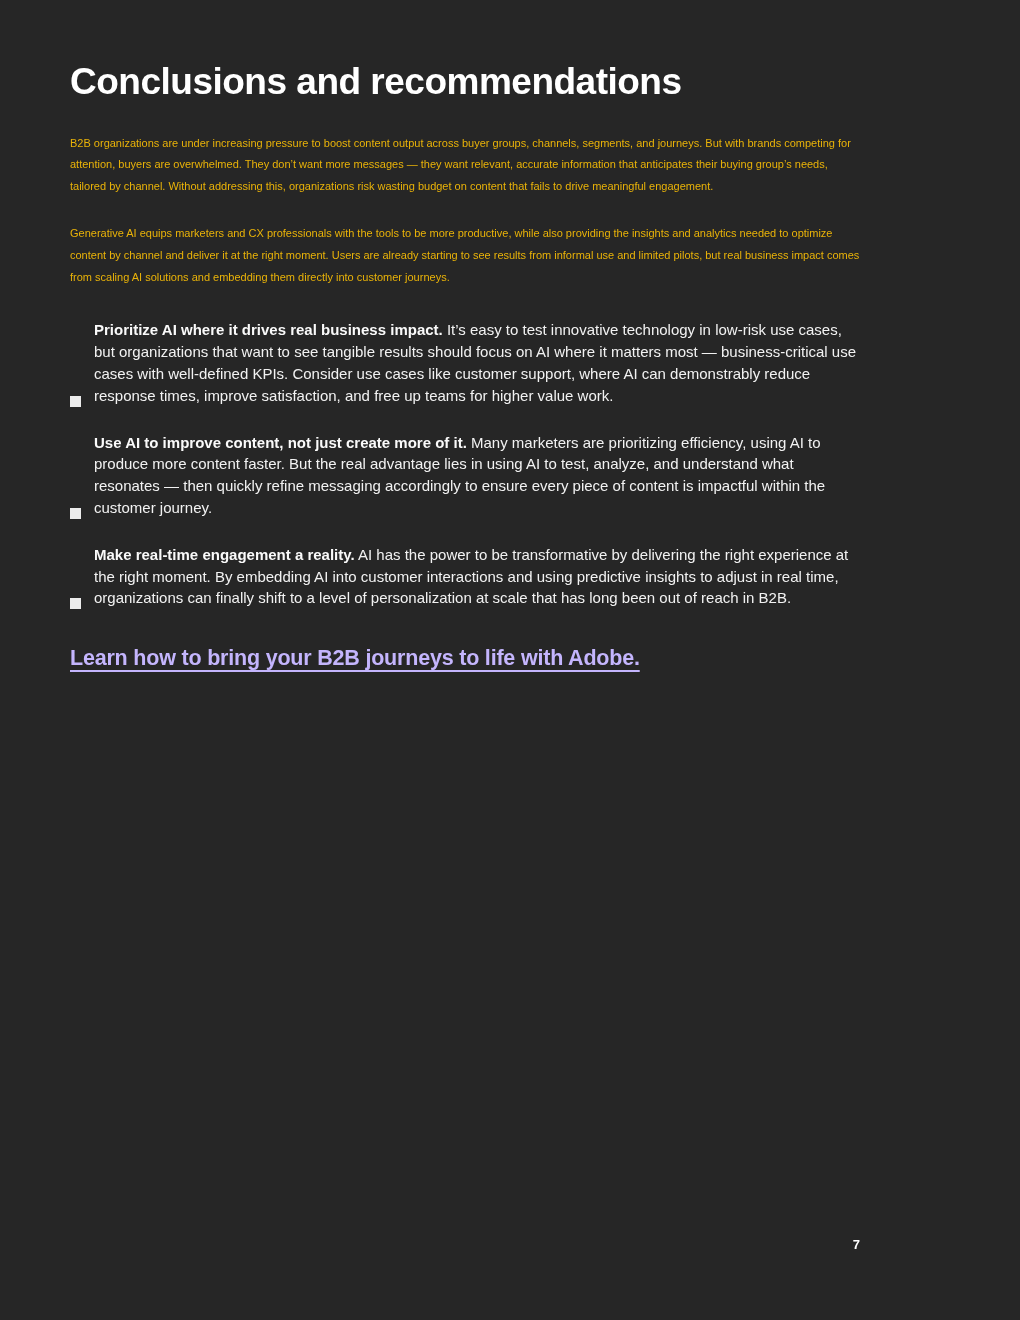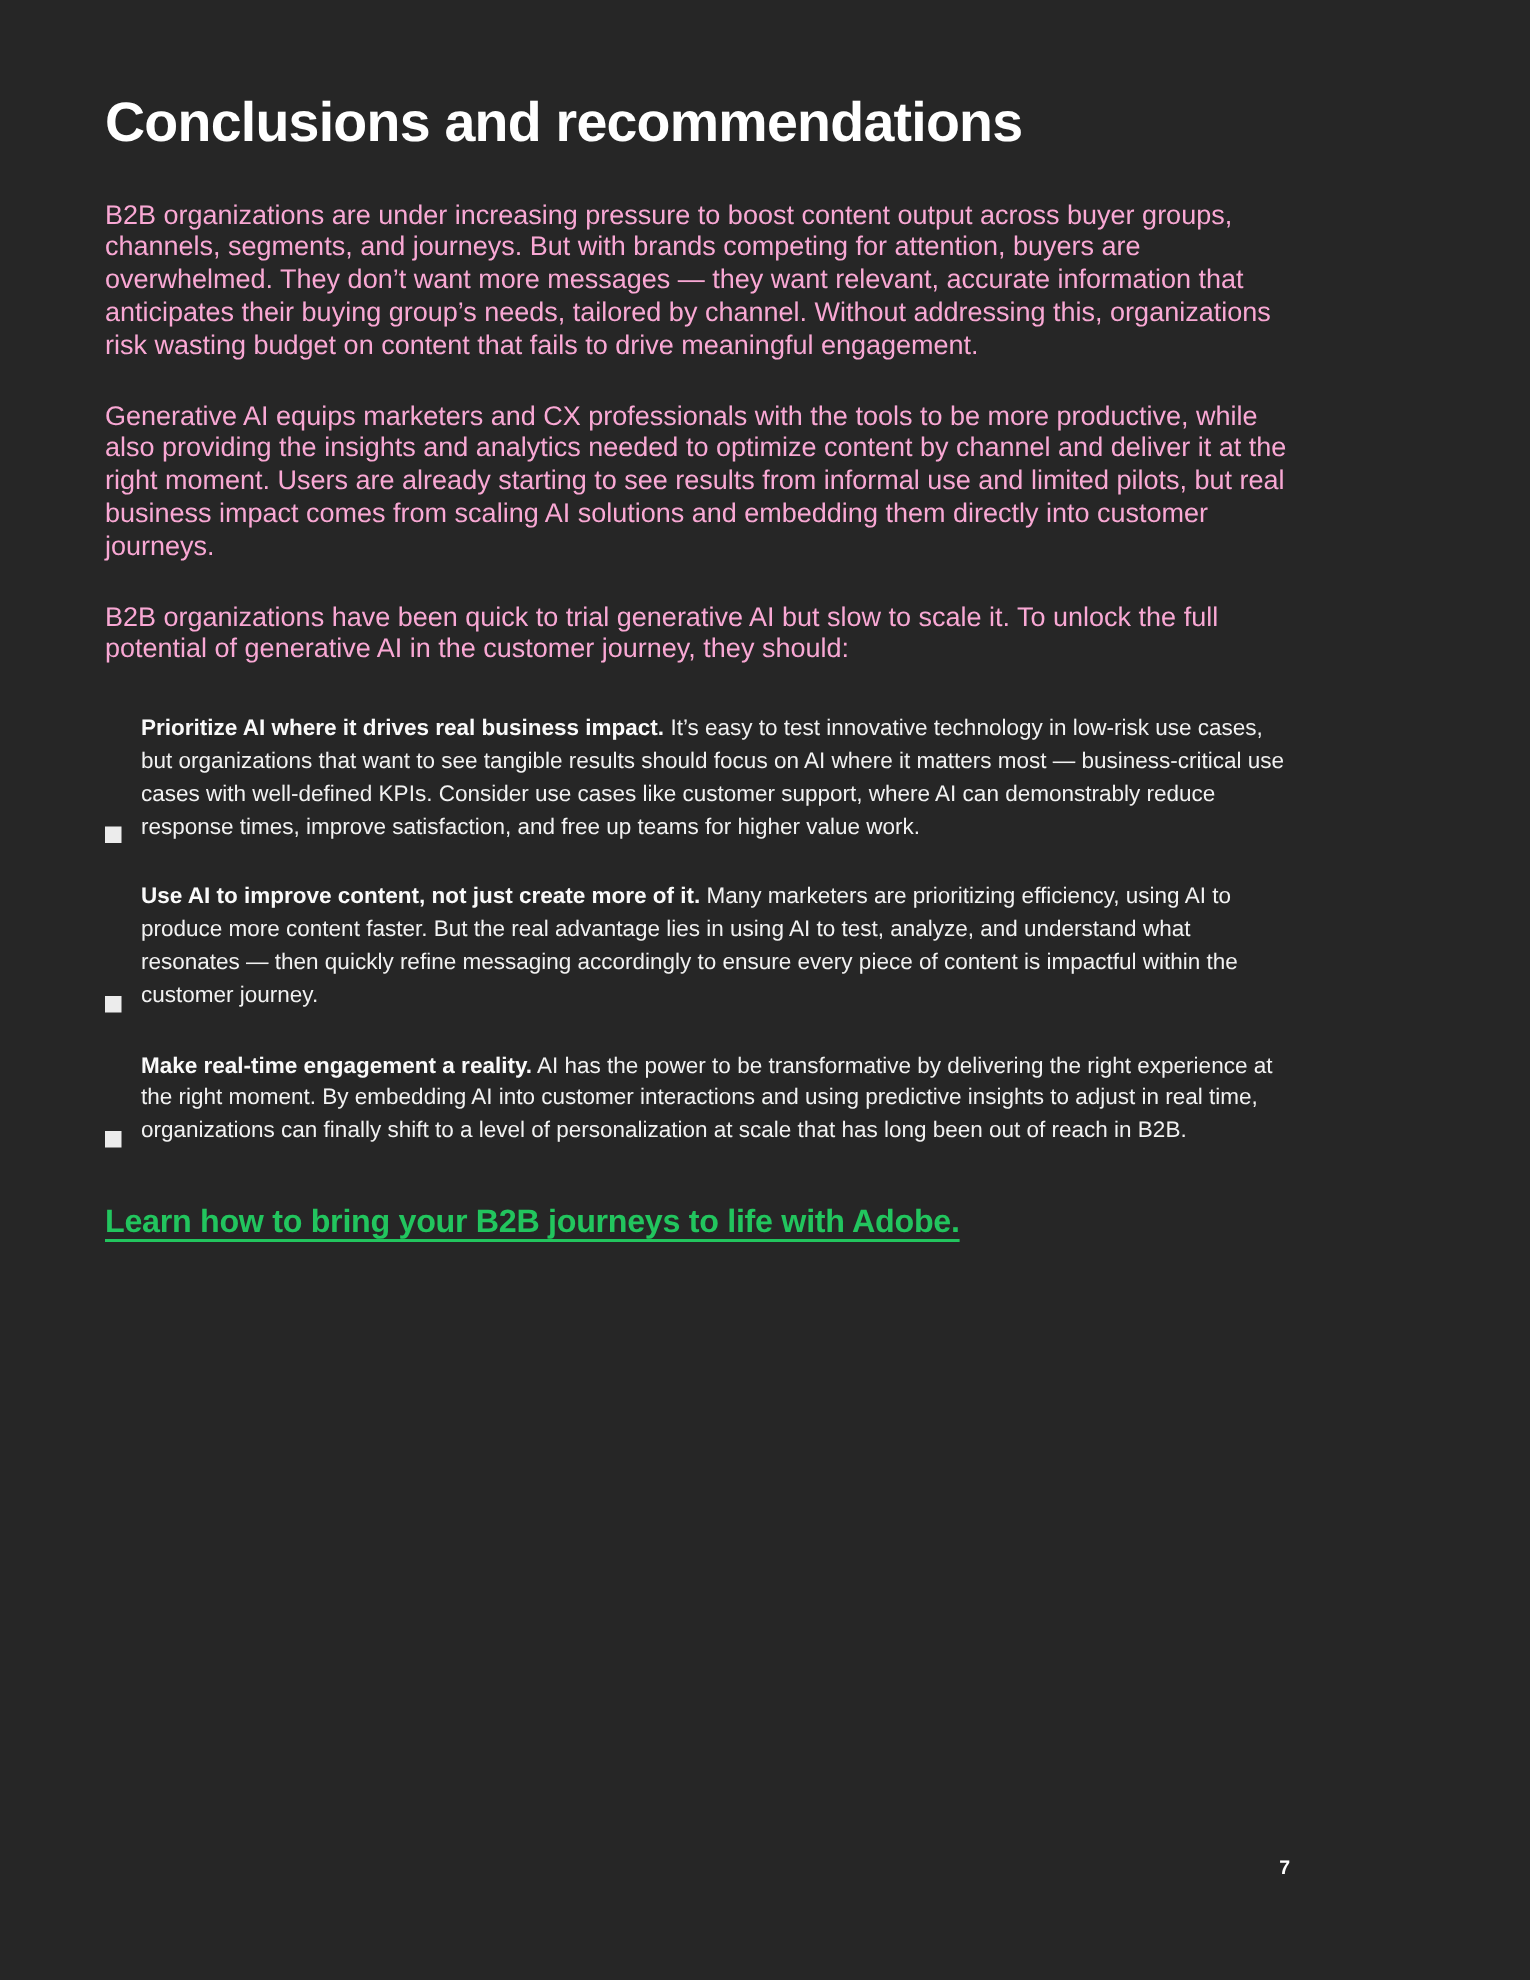--- a/index.html
+++ b/index.html
@@ -21,24 +21,24 @@
   .title {
     margin: 0 0 30px 0;
     font-size: 37px;
     line-height: 1.1;
     font-weight: 800;
     letter-spacing: -0.5px;
     color: #FFFFFF;
   }
   .body-paragraph {
     margin: 0 0 25px 0;
-    font-size: 18px;
+    font-size: 11px;
     line-height: 21.8px;
     max-width: 878px;
-    color: #f9a8d4;
+    color: #eab308;
   }
   .bullet-list {
     list-style: none;
     margin: 31px 0 0 0;
     padding: 0;
   }
   .bullet-item {
     display: flex;
     align-items: flex-end;
     gap: 13px;
@@ -56,21 +56,21 @@
   }
   .bullet-lead {
     font-weight: 700;
     color: #FAFAFA;
   }
   .cta-link {
     display: inline-block;
     margin-top: 12px;
     font-size: 21.5px;
     font-weight: 800;
-    color: #22c55e;
+    color: #c4b5fd;
     text-decoration: underline;
     text-decoration-thickness: 2px;
     text-underline-offset: 5px;
     letter-spacing: -0.2px;
     cursor: pointer;
   }
   .page-number {
     position: absolute;
     right: 72px;
     bottom: 68px;
@@ -83,21 +83,20 @@
 <body>
 
 <div class="page">
 
   <h1 class="title">Conclusions and recommendations</h1>
 
   <p class="body-paragraph">B2B organizations are under increasing pressure to boost content output across buyer groups, channels, segments, and journeys. But with brands competing for attention, buyers are overwhelmed. They don’t want more messages — they want relevant, accurate information that anticipates their buying group’s needs, tailored by channel. Without addressing this, organizations risk wasting budget on content that fails to drive meaningful engagement.</p>
 
   <p class="body-paragraph">Generative AI equips marketers and CX professionals with the tools to be more productive, while also providing the insights and analytics needed to optimize content by channel and deliver it at the right moment. Users are already starting to see results from informal use and limited pilots, but real business impact comes from scaling AI solutions and embedding them directly into customer journeys.</p>
 
-  <p class="body-paragraph">B2B organizations have been quick to trial generative AI but slow to scale it. To unlock the full potential of generative AI in the customer journey, they should:</p>
 
   <ul class="bullet-list">
     <li class="bullet-item">
       <span class="bullet-square"></span>
       <span><span class="bullet-lead">Prioritize AI where it drives real business impact.</span><span> It’s easy to test innovative technology in low-risk use cases, but organizations that want to see tangible results should focus on AI where it matters most — business-critical use cases with well-defined KPIs. Consider use cases like customer support, where AI can demonstrably reduce response times, improve satisfaction, and free up teams for higher value work.</span></span>
     </li>
     <li class="bullet-item">
       <span class="bullet-square"></span>
       <span><span class="bullet-lead">Use AI to improve content, not just create more of it.</span><span> Many marketers are prioritizing efficiency, using AI to produce more content faster. But the real advantage lies in using AI to test, analyze, and understand what resonates — then quickly refine messaging accordingly to ensure every piece of content is impactful within the customer journey.</span></span>
     </li>

